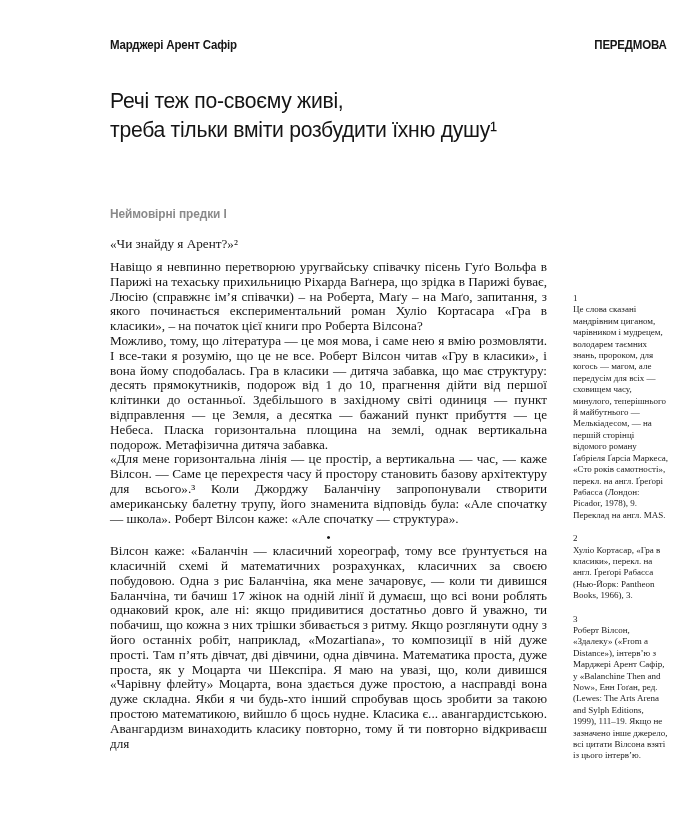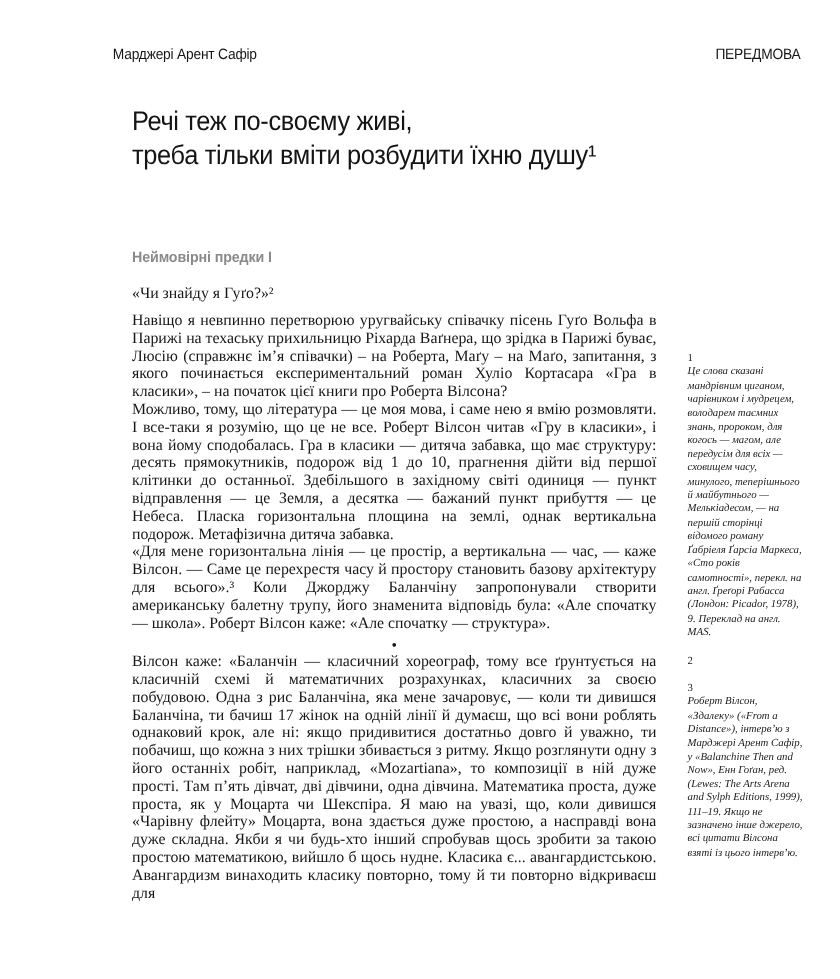--- a/index.html
+++ b/index.html
@@ -7,22 +7,22 @@
     --subheading-color:#8a8a8a;
     --bg:#ffffff;
   }
   *{margin:0;padding:0;box-sizing:border-box;}
   html,body{width:700px;height:816px;background:var(--bg);overflow:hidden;}
   body{font-family:"Liberation Serif", serif;color:var(--text-color);position:relative;}
 
   .page{position:absolute;inset:0;background:var(--bg);}
 
   
-  .page-header{position:absolute;left:94px;right:33px;top:38px;height:16px;
-    font-family:"Liberation Sans", sans-serif;font-weight:normal;font-size:12.5px;padding-left:41px;}
+  .page-header{position:absolute;left:110px;right:33px;top:38px;height:16px;
+    font-family:"Liberation Sans", sans-serif;font-weight:bold;font-size:12.5px;padding-left:41px;}
   .page-header .author{position:absolute;left:0;top:0;transform:scaleX(0.92);transform-origin:0 50%;letter-spacing:-0.2px;white-space:nowrap;}
   .page-header .section{position:absolute;right:0;top:0;transform:scaleX(0.92);transform-origin:100% 50%;letter-spacing:-0.2px;white-space:nowrap;}
 
   
   .main-col{position:absolute;left:110px;top:86px;width:437px;}
   .article-title{
     font-family:"Liberation Sans", sans-serif;font-weight:normal;
     font-size:22.5px;line-height:29px;letter-spacing:-0.3px;
     white-space:pre-line;color:#141414;
     transform:scaleX(0.94);transform-origin:0 0;width:465px;
@@ -43,56 +43,57 @@
   .separator{
     margin-top:5px;margin-bottom:-2px;
     text-align:center;font-size:13px;line-height:14.8px;
   }
 
   
   .sidenotes{position:absolute;left:573px;top:293px;width:96px;
     font-size:9px;line-height:11.4px;color:#1a1a1a;}
   .sidenote{margin-bottom:12px;}
   .sidenote .fn-number{display:block;}
-  .sidenote .fn-text{display:block;font-style:italic;}
+  .sidenote .fn-text{display:block;}
 </style>
 </head>
 <body>
 
 <div class="page">
 
   <div class="page-header">
     <span class="author">Марджері Арент Сафір</span>
     <span class="section">ПЕРЕДМОВА</span>
   </div>
 
   <div class="main-col">
     <h1 class="article-title">Речі теж по-своєму живі,
 треба тільки вміти розбудити їхню душу¹</h1>
 
     <div class="subheading">Неймовірні предки I</div>
 
-    <div class="epigraph">«Чи знайду я Гуґо?»²</div>
+    <div class="epigraph">«Чи знайду я Арент?»²</div>
 
     <div class="body-text">
       <p>Навіщо я невпинно перетворюю уругвайську співачку пісень Гуґо Вольфа в Парижі на техаську прихильницю Ріхарда Ваґнера, що зрідка в Парижі буває, Люсію (справжнє ім’я співачки) – на Роберта, Маґу – на Маґо, запитання, з якого починається експериментальний роман Хуліо Кортасара «Гра в класики», – на початок цієї книги про Роберта Вілсона?</p>
       <p>Можливо, тому, що література — це моя мова, і саме нею я вмію розмовляти. І все-таки я розумію, що це не все. Роберт Вілсон читав «Гру в класики», і вона йому сподобалась. Гра в класики — дитяча забавка, що має структуру: десять прямокутників, подорож від 1 до 10, прагнення дійти від першої клітинки до останньої. Здебільшого в західному світі одиниця — пункт відправлення — це Земля, а десятка — бажаний пункт прибуття — це Небеса. Пласка горизонтальна площина на землі, однак вертикальна подорож. Метафізична дитяча забавка.</p>
       <p>«Для мене горизонтальна лінія — це простір, а вертикальна — час, — каже Вілсон. — Саме це перехрестя часу й простору становить базову архітектуру для всього».³ Коли Джорджу Баланчіну запропонували створити американську балетну трупу, його знаменита відповідь була: «Але спочатку — школа». Роберт Вілсон каже: «Але спочатку — структура».</p>
       <div class="separator">•</div>
       <p>Вілсон каже: «Баланчін — класичний хореограф, тому все ґрунтується на класичній схемі й математичних розрахунках, класичних за своєю побудовою. Одна з рис Баланчіна, яка мене зачаровує, — коли ти дивишся Баланчіна, ти бачиш 17 жінок на одній лінії й думаєш, що всі вони роблять однаковий крок, але ні: якщо придивитися достатньо довго й уважно, ти побачиш, що кожна з них трішки збивається з ритму. Якщо розглянути одну з його останніх робіт, наприклад, «Mozartiana», то композиції в ній дуже прості. Там п’ять дівчат, дві дівчини, одна дівчина. Математика проста, дуже проста, як у Моцарта чи Шекспіра. Я маю на увазі, що, коли дивишся «Чарівну флейту» Моцарта, вона здається дуже простою, а насправді вона дуже складна. Якби я чи будь-хто інший спробував щось зробити за такою простою математикою, вийшло б щось нудне. Класика є... авангардистською. Авангардизм винаходить класику повторно, тому й ти повторно відкриваєш для</p>
     </div>
   </div>
 
   <div class="sidenotes">
     <div class="sidenote">
       <span class="fn-number">1</span>
       <span class="fn-text">Це слова сказані мандрівним циганом, чарівником і мудрецем, володарем таємних знань, пророком, для когось — магом, але передусім для всіх — сховищем часу, минулого, теперішнього й майбутнього — Мелькіадесом, — на першій сторінці відомого роману Ґабріеля Ґарсіа Маркеса, «Сто років самотності», перекл. на англ. Ґреґорі Рабасса (Лондон: Picador, 1978), 9. Переклад на англ. MAS.</span>
     </div>
     <div class="sidenote">
       <span class="fn-number">2</span>
+      <span class="fn-text">Хуліо Кортасар, «Гра в класики», перекл. на англ. Ґреґорі Рабасса (Нью-Йорк: Pantheon Books, 1966), 3.</span>
     </div>
     <div class="sidenote">
       <span class="fn-number">3</span>
       <span class="fn-text">Роберт Вілсон, «Здалеку» («From a Distance»), інтерв’ю з Марджері Арент Сафір, у «Balanchine Then and Now», Енн Гоґан, ред. (Lewes: The Arts Arena and Sylph Editions, 1999), 111–19. Якщо не зазначено інше джерело, всі цитати Вілсона взяті із цього інтерв’ю.</span>
     </div>
   </div>
 
 </div>
 
 </body></html>

